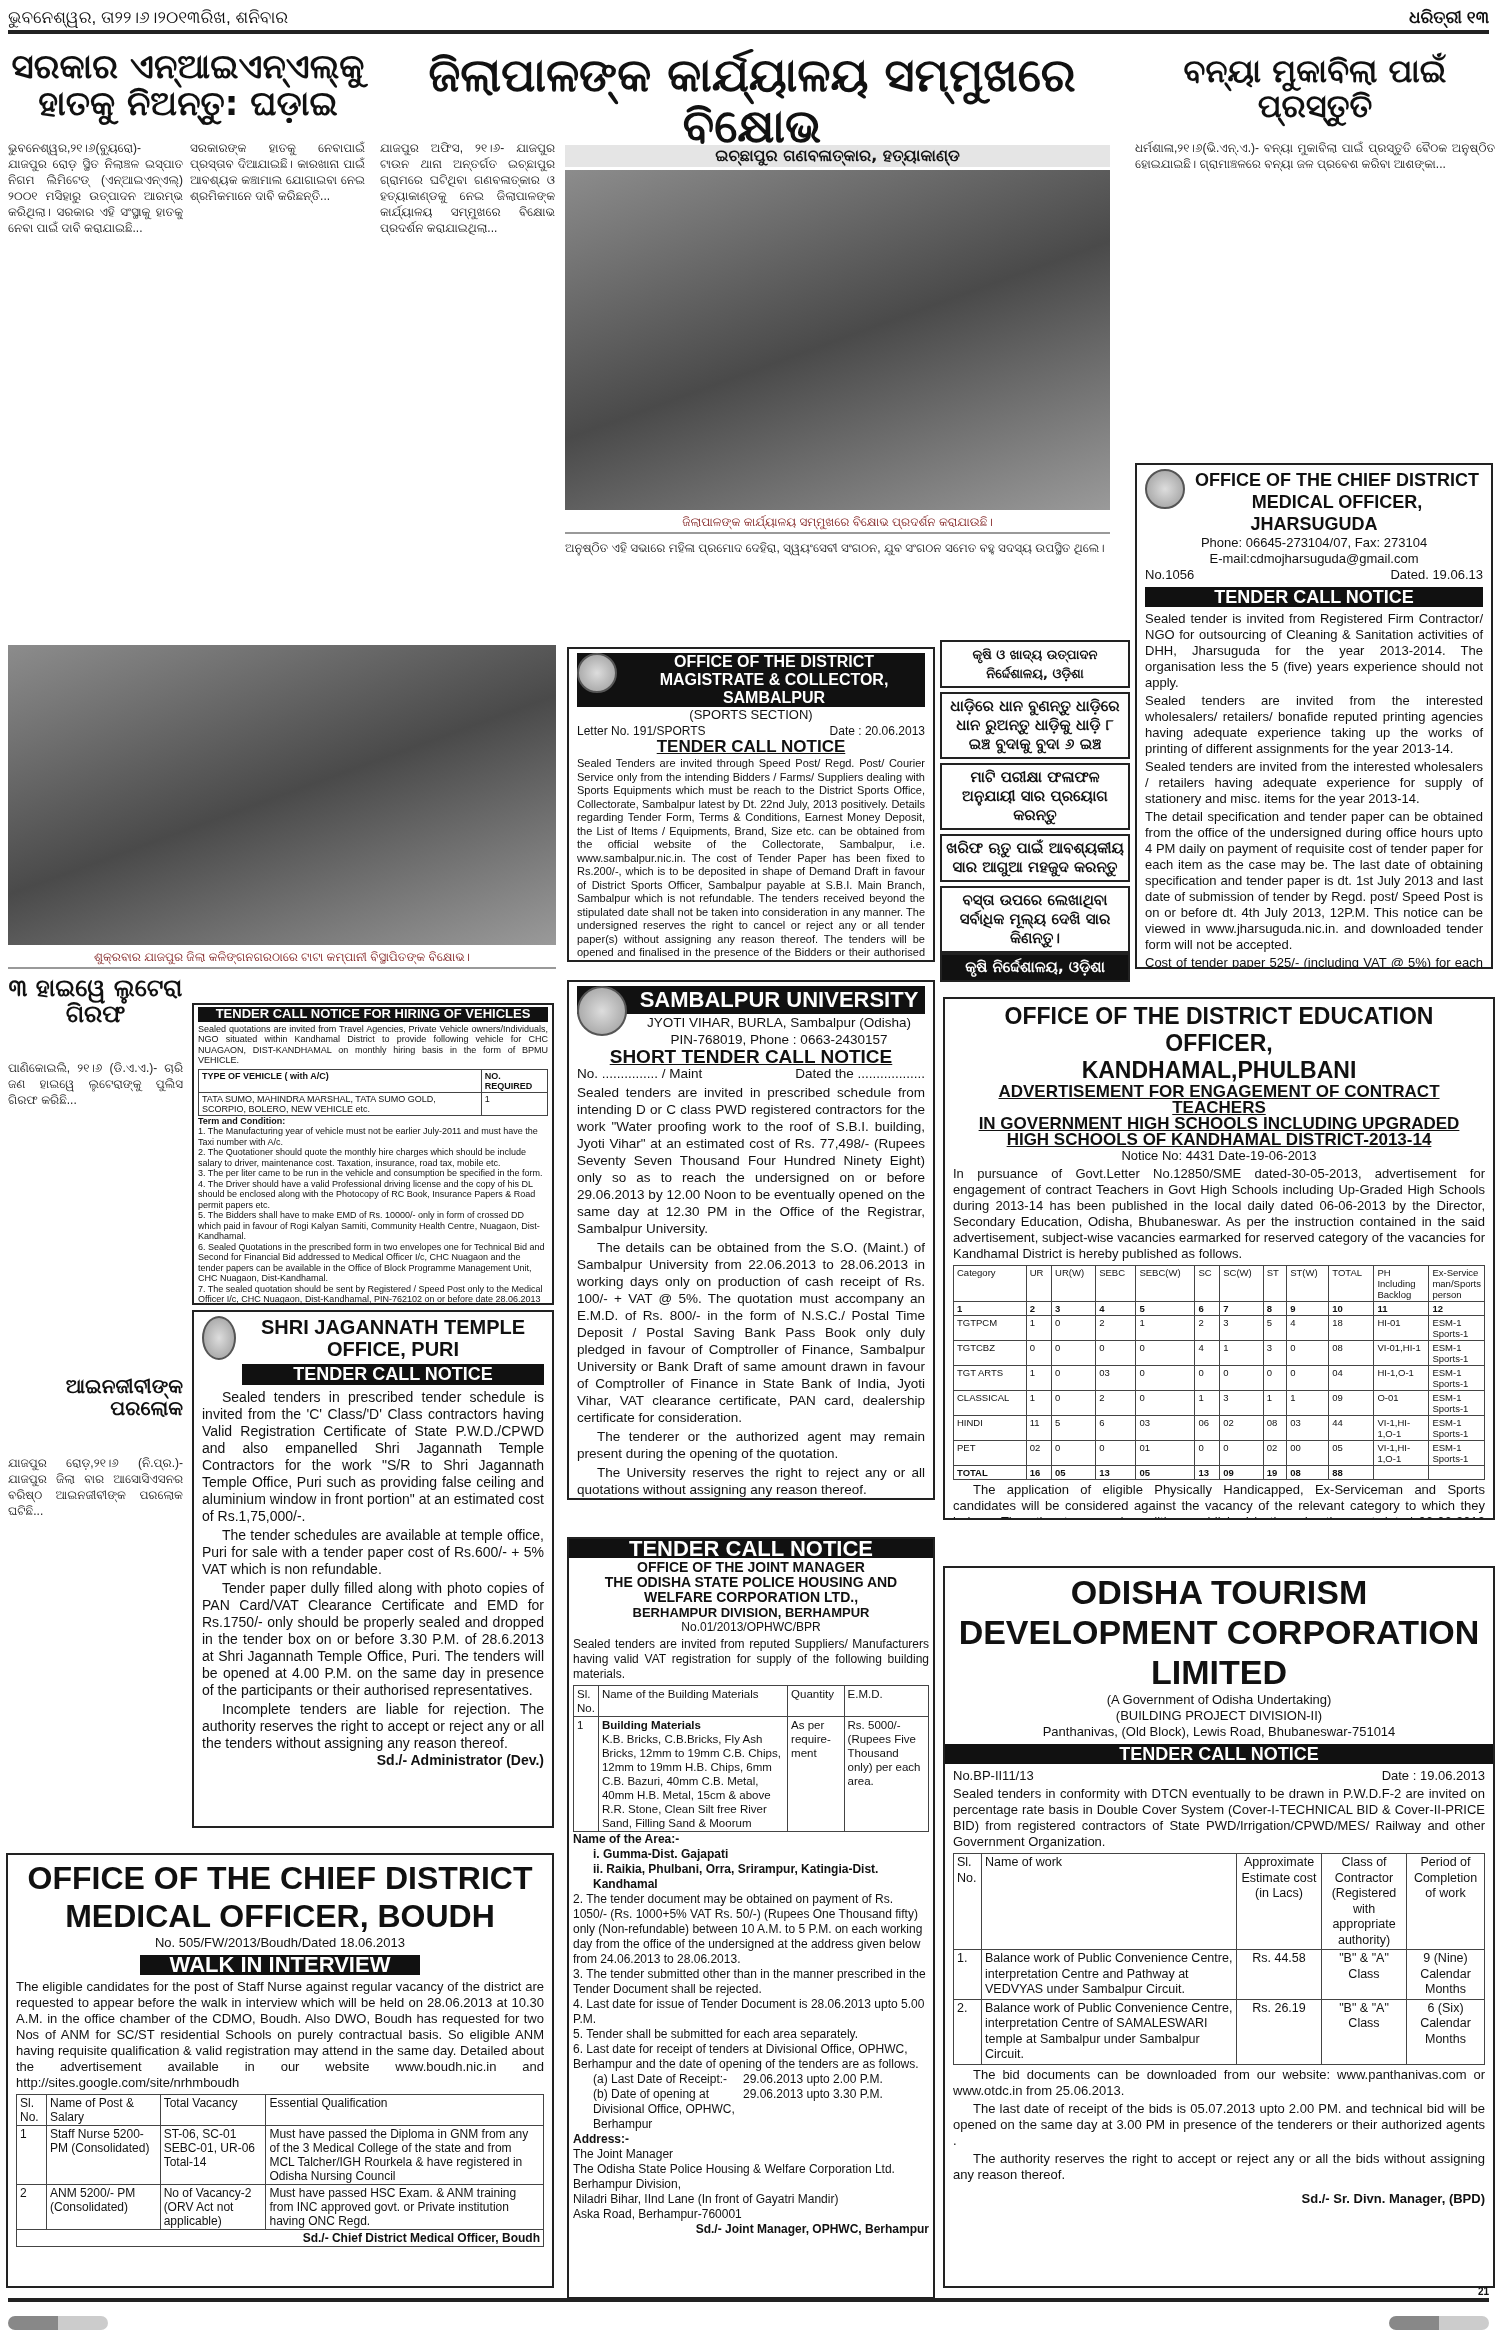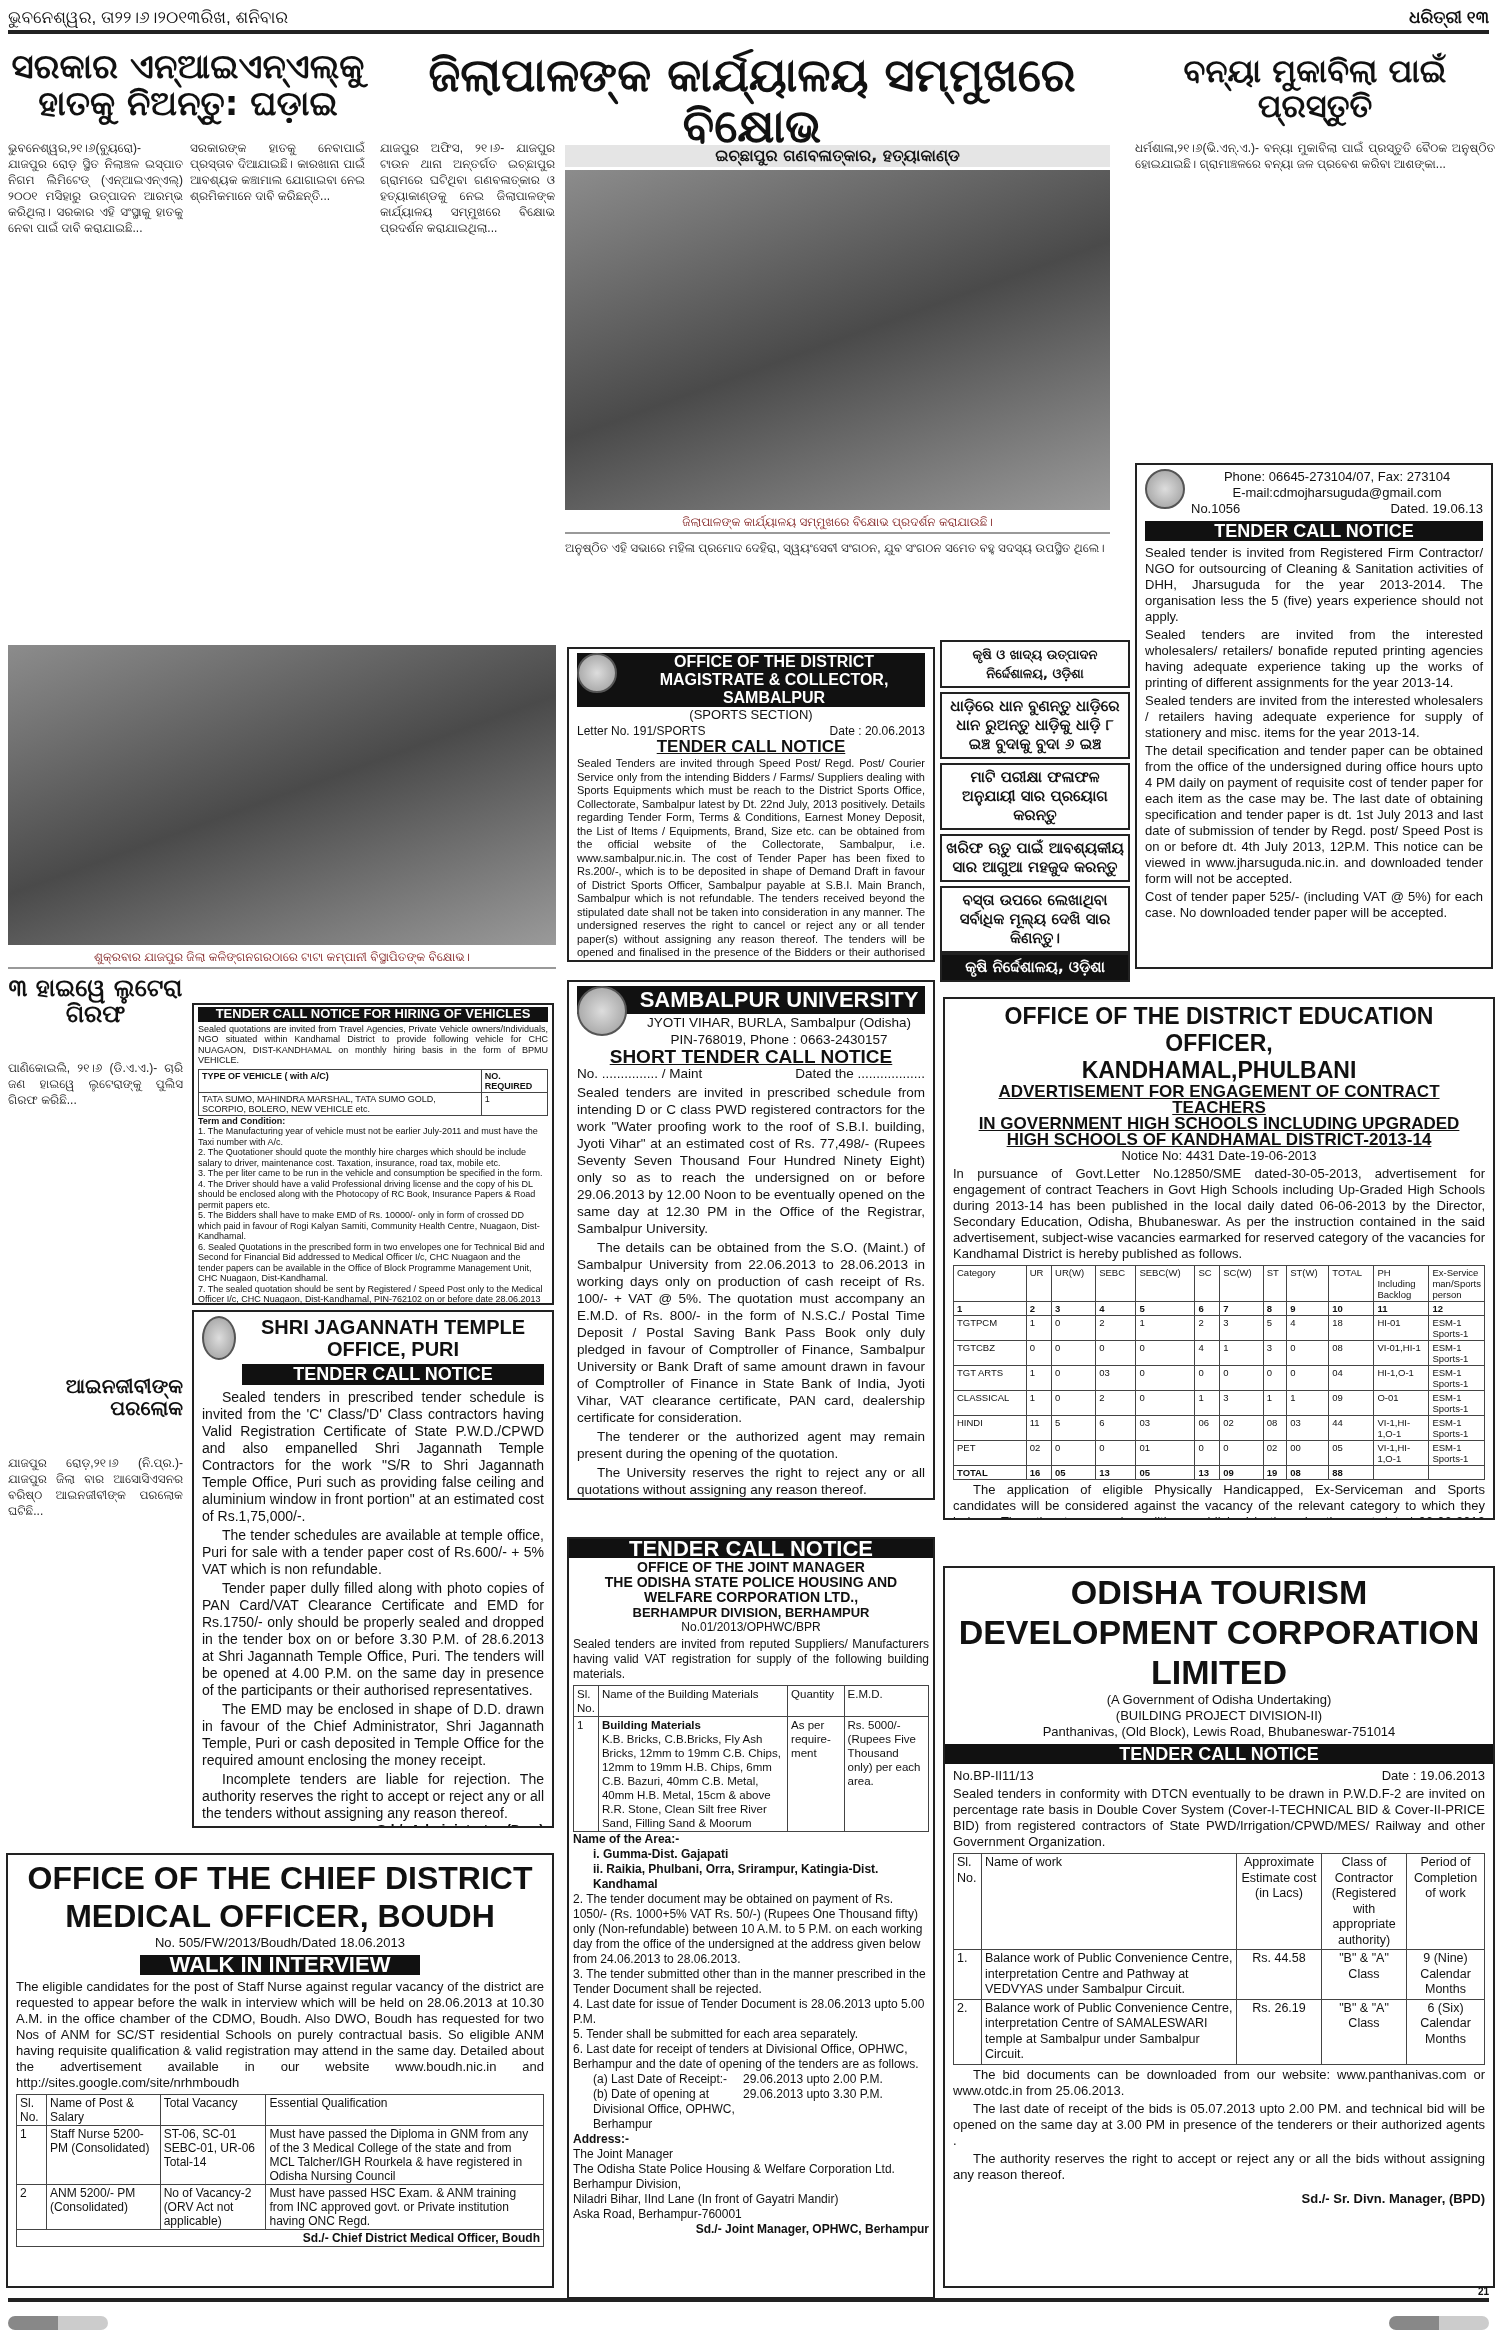--- a/index.html
+++ b/index.html
@@ -75,20 +75,21 @@
   <div class="odia-box" style="font-size:13px;">କୃଷି ଓ ଖାଦ୍ୟ ଉତ୍ପାଦନ ନିର୍ଦ୍ଦେଶାଳୟ, ଓଡ଼ିଶା</div>
   <div class="odia-box" style="margin-top:4px;">ଧାଡ଼ିରେ ଧାନ ବୁଣନ୍ତୁ ଧାଡ଼ିରେ ଧାନ ରୁଅନ୍ତୁ ଧାଡ଼ିକୁ ଧାଡ଼ି ୮ ଇଞ୍ଚ ବୁଦାକୁ ବୁଦା ୬ ଇଞ୍ଚ</div>
   <div class="odia-box" style="margin-top:4px;">ମାଟି ପରୀକ୍ଷା ଫଳାଫଳ ଅନୁଯାୟୀ ସାର ପ୍ରୟୋଗ କରନ୍ତୁ</div>
   <div class="odia-box" style="margin-top:4px;">ଖରିଫ ଋତୁ ପାଇଁ ଆବଶ୍ୟକୀୟ ସାର ଆଗୁଆ ମହଜୁଦ କରନ୍ତୁ</div>
   <div class="odia-box" style="margin-top:4px;">ବସ୍ତା ଉପରେ ଲେଖାଥିବା ସର୍ବାଧିକ ମୂଲ୍ୟ ଦେଖି ସାର କିଣନ୍ତୁ।</div>
   <div class="odia-box" style="background:#111;color:#fff;">କୃଷି ନିର୍ଦ୍ଦେଶାଳୟ, ଓଡ଼ିଶା</div>
 </div>
 
 <div class="abs ad" style="left:1135px;top:463px;width:358px;height:506px;">
   <div class="emblem"></div>
+  <h2 style="font-size:18px;">OFFICE OF THE CHIEF DISTRICT MEDICAL OFFICER, JHARSUGUDA</h2>
   <div class="c">Phone: 06645-273104/07, Fax: 273104</div>
   <div class="c">E-mail:cdmojharsuguda@gmail.com</div>
   <div style="display:flex;justify-content:space-between;">
     <span>No.1056</span>
     <span>Dated. 19.06.13</span>
   </div>
   <div class="bar">TENDER CALL NOTICE</div>
   <p>Sealed tender is invited from Registered Firm Contractor/ NGO for outsourcing of Cleaning &amp; Sanitation activities of DHH, Jharsuguda for the year 2013-2014. The organisation less the 5 (five) years experience should not apply.</p>
   <p>Sealed tenders are invited from the interested wholesalers/ retailers/ bonafide reputed printing agencies having adequate experience taking up the works of printing of different assignments for the year 2013-14.</p>
   <p>Sealed tenders are invited from the interested wholesalers / retailers having adequate experience for supply of stationery and misc. items for the year 2013-14.</p>
@@ -128,21 +129,20 @@
 
 </div>
 
 <div class="abs ad" style="left:192px;top:1310px;width:362px;height:518px;font-size:14px;line-height:17px;">
   <div class="emblem" style="width:34px;height:44px;"></div>
   <h2 style="font-size:20px;">SHRI JAGANNATH TEMPLE OFFICE, PURI</h2>
   <div class="bar" style="margin-left:40px;">TENDER CALL NOTICE</div>
   <p style="text-indent:20px;">Sealed tenders in prescribed tender schedule is invited from the 'C' Class/'D' Class contractors having Valid Registration Certificate of State P.W.D./CPWD and also empanelled Shri Jagannath Temple Contractors for the work "S/R to Shri Jagannath Temple Office, Puri such as providing false ceiling and aluminium window in front portion" at an estimated cost of Rs.1,75,000/-.</p>
   <p style="text-indent:20px;">The tender schedules are available at temple office, Puri for sale with a tender paper cost of Rs.600/- + 5% VAT which is non refundable.</p>
   <p style="text-indent:20px;">Tender paper dully filled along with photo copies of PAN Card/VAT Clearance Certificate and EMD for Rs.1750/- only should be properly sealed and dropped in the tender box on or before 3.30 P.M. of 28.6.2013 at Shri Jagannath Temple Office, Puri. The tenders will be opened at 4.00 P.M. on the same day in presence of the participants or their authorised representatives.</p>
-  <p style="text-indent:20px;">The EMD may be enclosed in shape of D.D. drawn in favour of the Chief Administrator, Shri Jagannath Temple, Puri or cash deposited in Temple Office for the required amount enclosing the money receipt.</p>
   <p style="text-indent:20px;">Incomplete tenders are liable for rejection. The authority reserves the right to accept or reject any or all the tenders without assigning any reason thereof.</p>
   <div class="r" style="font-weight:bold;">Sd./- Administrator (Dev.)</div>
 
 </div>
 
 <div class="abs ad" style="left:6px;top:1853px;width:548px;height:435px;">
   <h2 class="big">OFFICE OF THE CHIEF DISTRICT MEDICAL OFFICER, BOUDH</h2>
   <div class="c">No. 505/FW/2013/Boudh/Dated 18.06.2013</div>
   <div class="bar" style="width:280px;margin:4px auto;font-size:22px;">WALK IN INTERVIEW</div>
   <p>The eligible candidates for the post of Staff Nurse against regular vacancy of the district are requested to appear before the walk in interview which will be held on 28.06.2013 at 10.30 A.M. in the office chamber of the CDMO, Boudh. Also DWO, Boudh has requested for two Nos of ANM for SC/ST residential Schools on purely contractual basis. So eligible ANM having requisite qualification &amp; valid registration may attend in the same day. Detailed about the advertisement available in our website www.boudh.nic.in and http://sites.google.com/site/nrhmboudh</p>

